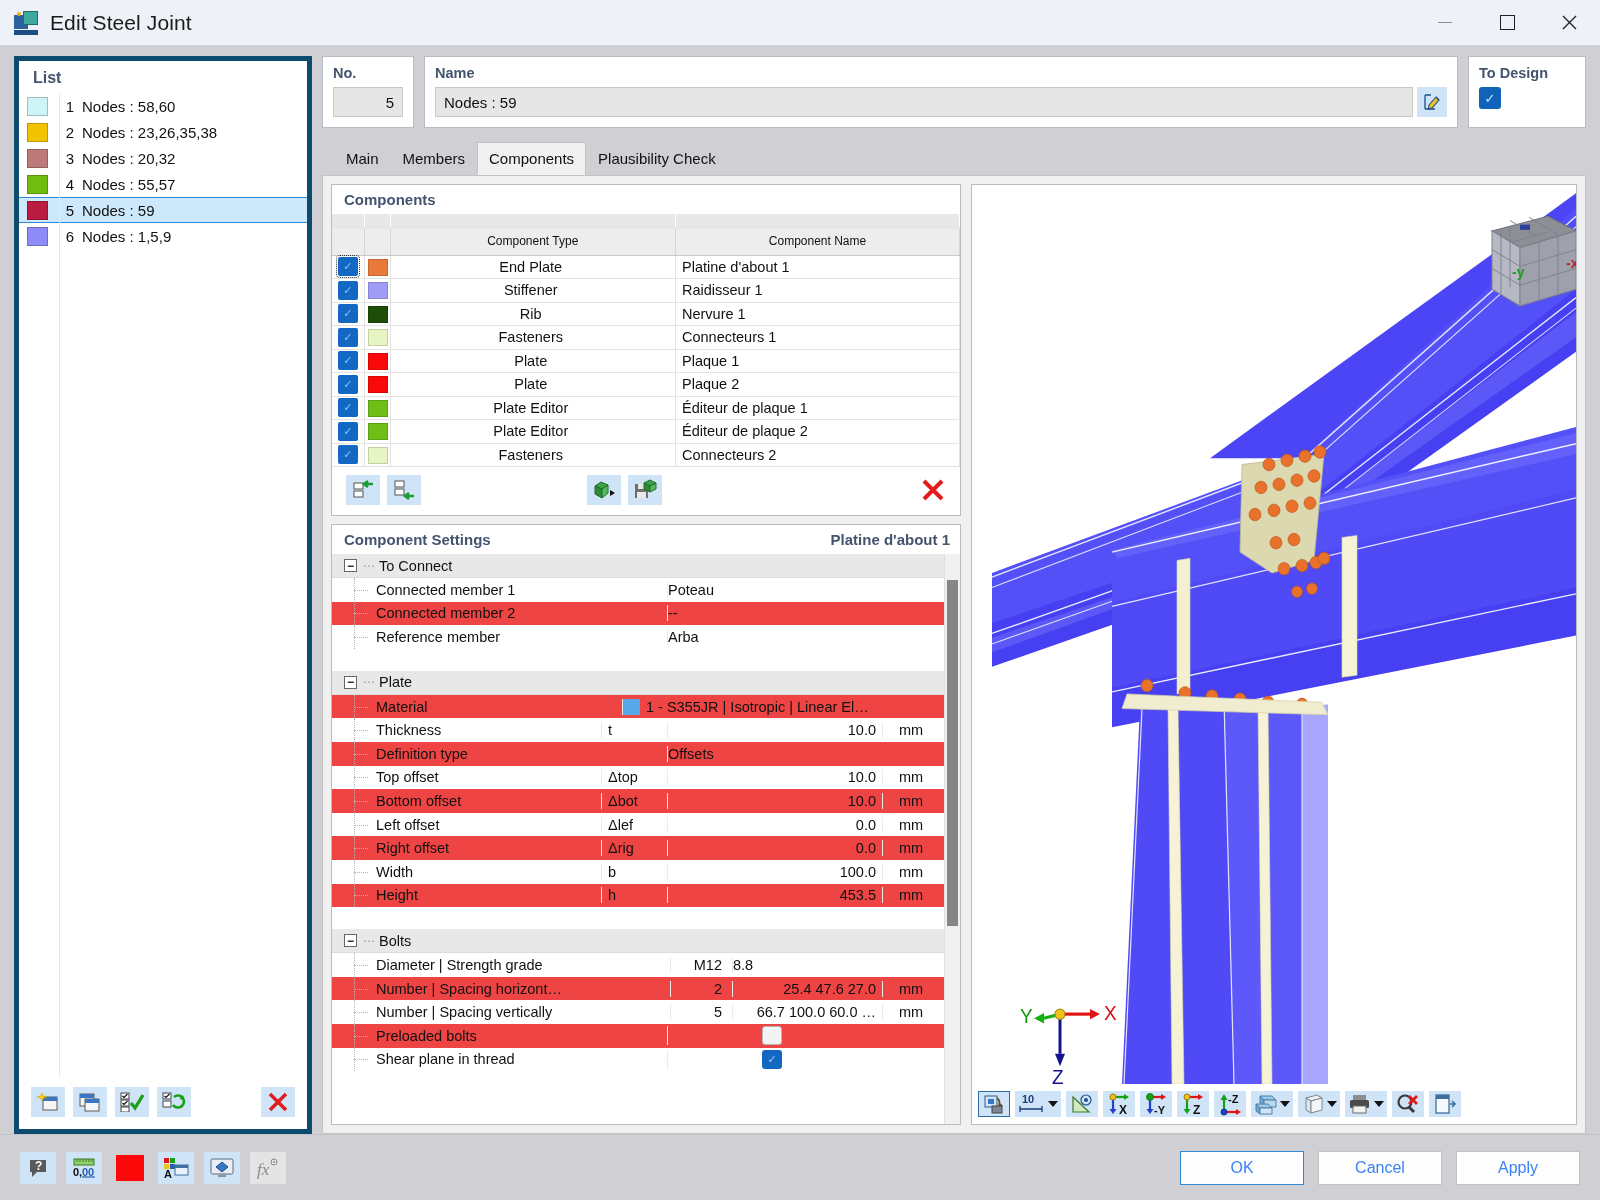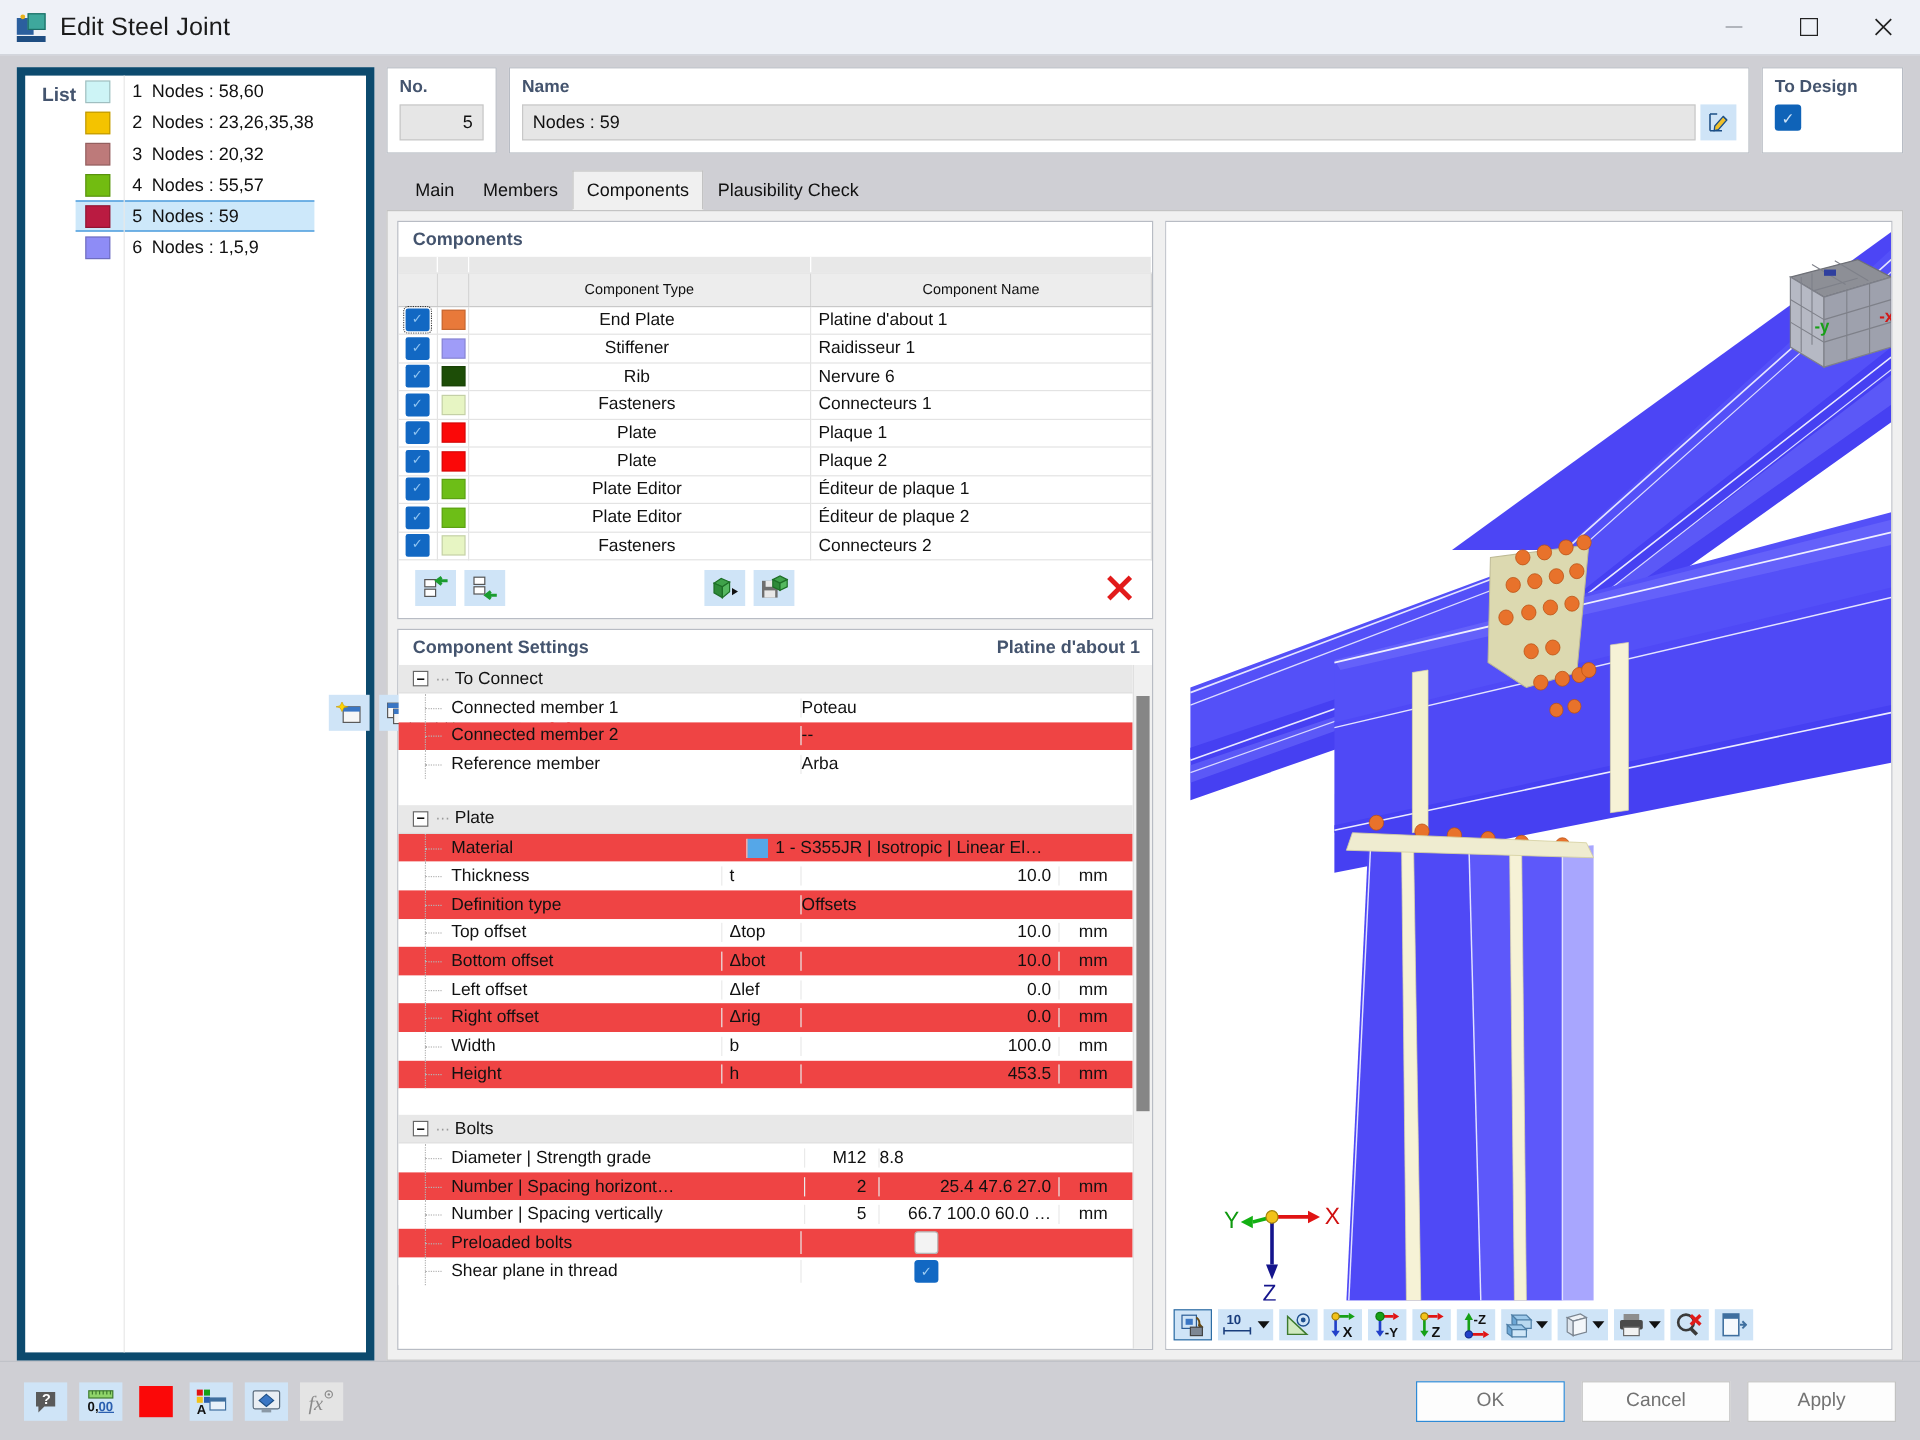--- a/index.html
+++ b/index.html
@@ -41,22 +41,22 @@
   .maxi { width:15px; height:15px; border:1.6px solid #222; }
 
   
   .body {
     flex: 1 1 auto; display: flex; padding: 10px 14px 0 14px; gap: 10px;
     min-height: 0;
   }
 
   
   .listpanel {
-    width: 298px; background: #fff; border: 7px solid #0c4a6e;
-    display: flex; flex-direction: row;
+    width: 298px; background: #fff; border: 5px solid #0c4a6e;
+    display: flex; flex-direction: column;
     flex: 0 0 298px;
   }
   .listpanel .hdr {
     font-size: 16px; font-weight: bold; color: #44546e;
     padding: 8px 0 6px 14px;
   }
   .listrows { flex: 1 1 auto; position: relative; }
   .listrow {
     display: flex; align-items: center; height: 26px; font-size: 15px; color: #111;
     padding-left: 8px;
@@ -230,21 +230,21 @@
     height: 66px; flex: 0 0 66px; display: flex; align-items: center;
     padding: 0 20px; gap: 10px; background: #cfcfd4; border-top: 1px solid #c0c2c8;
   }
   .bbtn {
     width: 36px; height: 32px; background: #cfe4f7; display: flex;
     align-items: center; justify-content: center;
   }
   .dlgbtns { margin-left: auto; display: flex; gap: 14px; }
   .dlgbtn {
     width: 124px; height: 34px; background: #fdfdfd; border: 1px solid #c2c2c2;
-    font-size: 16px; color: #737373; display: flex; align-items: center; justify-content: center;
+    font-size: 16px; color: #3b82f6; display: flex; align-items: center; justify-content: center;
   }
   .dlgbtn.primary { border: 1.6px solid #2e8ad6; }
 </style>
 </head>
 <body>
 
 <div class="window">
 
   <div class="titlebar">
     <div class="app-icon">
@@ -419,21 +419,21 @@
                   <tr>
                     <td class="cchk"><span class="cchk-box">✓</span></td>
                     <td class="ccol"><span class="csw" style="background: rgb(159, 156, 248);"></span></td>
                     <td class="ctype">Stiffener</td>
                     <td>Raidisseur 1</td>
                   </tr>
                   <tr>
                     <td class="cchk"><span class="cchk-box">✓</span></td>
                     <td class="ccol"><span class="csw" style="background: rgb(29, 77, 7);"></span></td>
                     <td class="ctype">Rib</td>
-                    <td>Nervure 6</td>
+                    <td>Nervure 1</td>
                   </tr>
                   <tr>
                     <td class="cchk"><span class="cchk-box">✓</span></td>
                     <td class="ccol"><span class="csw" style="background: rgb(231, 245, 195);"></span></td>
                     <td class="ctype">Fasteners</td>
                     <td>Connecteurs 1</td>
                   </tr>
                   <tr>
                     <td class="cchk"><span class="cchk-box">✓</span></td>
                     <td class="ccol"><span class="csw" style="background: rgb(251, 8, 8);"></span></td>

